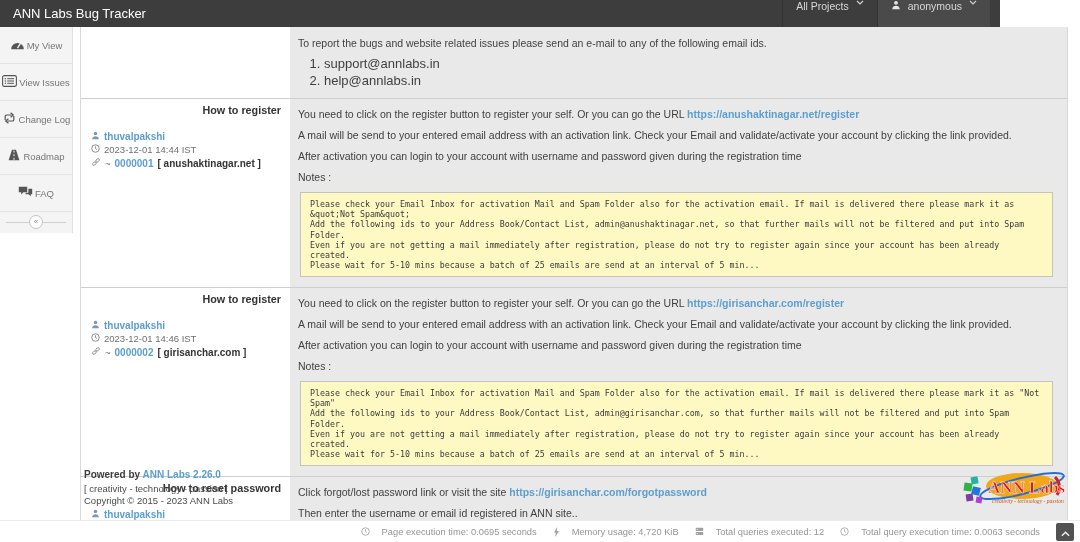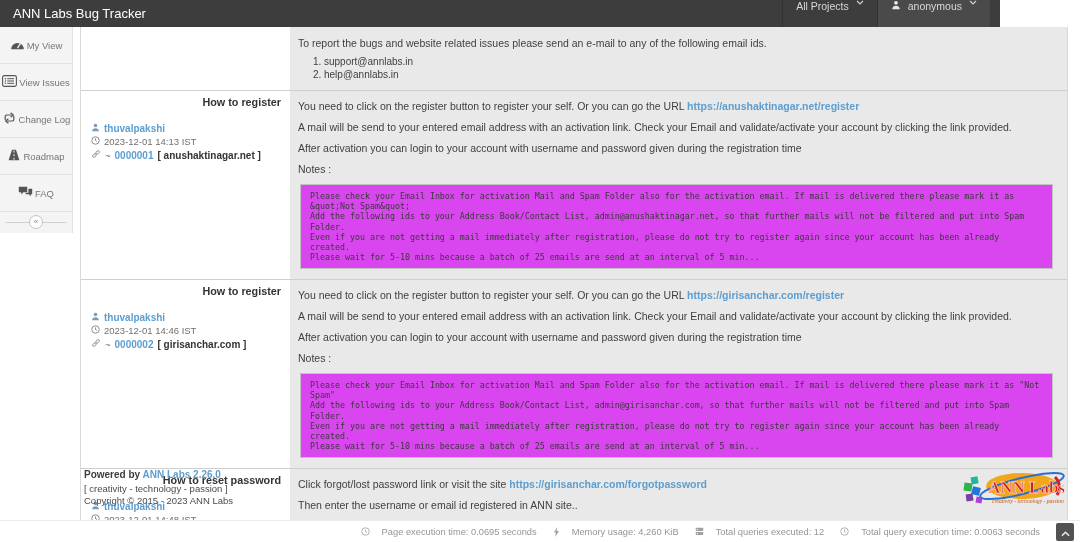--- a/index.html
+++ b/index.html
@@ -29,23 +29,23 @@
   .row:first-child { border-top:none; }
   .cell-q { flex:0 0 209px; background:#fff; padding:5px 9px 6px 10px; }
   .cell-a { flex:1 1 auto; background:#e9e9e9; padding:5px 12px 6px 8px; }
   .question { font-size:10.8px; font-weight:bold; color:#333; text-align:right; margin-bottom:15px; }
   .meta { font-size:9.5px; color:#555; }
   .meta-line { display:flex; align-items:center; gap:4px; margin-bottom:2px; color:#6f6f6f; }
   .meta-line a { color:#5d9ecf; font-size:10px; }
   .meta-line .proj { font-weight:bold; color:#333; font-size:10px; }
   .cell-a p { font-size:10.5px; color:#3f3f3f; line-height:1.15; margin:4px 0 9px; }
   .cell-a a { color:#5d9ecf; }
-  .notes-box { background:#d946ef; border:1px solid #c3c3c3; padding:6px 9px; margin:1px 2px 4px 2px; font-family:"DejaVu Sans Mono", monospace; font-size:8.3px; color:#3a3a3a; line-height:1.22; }
+  .notes-box { background:#fef9c3; border:1px solid #c3c3c3; padding:6px 9px; margin:1px 2px 4px 2px; font-family:"DejaVu Sans Mono", monospace; font-size:8.3px; color:#3a3a3a; line-height:1.22; }
   .intro-text { font-size:10.5px; color:#3f3f3f; margin:5px 0 7px; }
-  ol.emails { margin:0 0 4px 26px; font-size:10px; color:#3f3f3f; }
+  ol.emails { margin:0 0 4px 26px; font-size:13px; color:#3f3f3f; }
   ol.emails li { margin-bottom:2px; }
 
   
   .page-footer { position:absolute; top:469px; left:84px; right:12px; height:50px; }
   .footer-info { font-size:9.5px; color:#4a4a4a; line-height:1.18; }
   .footer-info .row1 { font-size:10px; font-weight:bold; color:#3c3c3c; margin-bottom:2px; }
   .footer-info a { color:#5d9ecf; font-weight:bold; }
   .footer-info .plain a { font-weight:normal; }
   .footer-info div { margin-bottom:1px; }
   .logo { position:absolute; right:2px; top:0; width:104px; height:48px; }
@@ -157,21 +157,21 @@
                 <circle cx="6" cy="3.4" r="2.3" fill="#7a99b5"></circle>
                 <path d="M1.4 11c.3-2.6 2.2-4 4.6-4s4.3 1.4 4.6 4z" fill="#7a99b5"></path>
               </svg></span>
             <a href="#">thuvalpakshi</a>
           </div>
         <div class="meta-line">
             <span><svg width="9" height="9" viewBox="0 0 12 12">
                 <circle cx="6" cy="6" r="5" fill="none" stroke="#777" stroke-width="1.1"></circle>
                 <path d="M6 3.2V6l1.9 1.4" fill="none" stroke="#777" stroke-width="1.1"></path>
               </svg></span>
-            <span>2023-12-01 14:13 IST</span>
+            <span>2023-12-01 14:44 IST</span>
           </div>
         <div class="meta-line">
             <span><svg width="10" height="10" viewBox="0 0 12 12">
                 <g transform="rotate(-45 6 6)" fill="none" stroke="#8a8a8a" stroke-width="1.1">
                   <rect x="0.9" y="4.5" width="4.8" height="3" rx="1.5"></rect>
                   <rect x="6.3" y="4.5" width="4.8" height="3" rx="1.5"></rect>
                 </g>
               </svg></span>
             <span>~</span>
             <a href="#">0000001</a>
@@ -311,21 +311,21 @@
         </svg>
       </span>
     <span>Page execution time: 0.0695 seconds</span>
   </div>
   <div class="stat">
     <span>
         <svg width="7" height="10" viewBox="0 0 8 12">
           <path d="M4.8 0L1 6.6h2.2L2.4 12 7 4.8H4.2z" fill="#a0a0a0"></path>
         </svg>
       </span>
-    <span>Memory usage: 4,260 KiB</span>
+    <span>Memory usage: 4,720 KiB</span>
   </div>
   <div class="stat">
     <span>
         <svg width="9" height="9" viewBox="0 0 12 12">
           <rect x="1" y="1" width="10" height="4.2" rx="1" fill="#a0a0a0"></rect>
           <rect x="1" y="6.6" width="10" height="4.2" rx="1" fill="#a0a0a0"></rect>
           <circle cx="3" cy="3.1" r="0.8" fill="#fff"></circle>
           <circle cx="3" cy="8.7" r="0.8" fill="#fff"></circle>
         </svg>
       </span>

